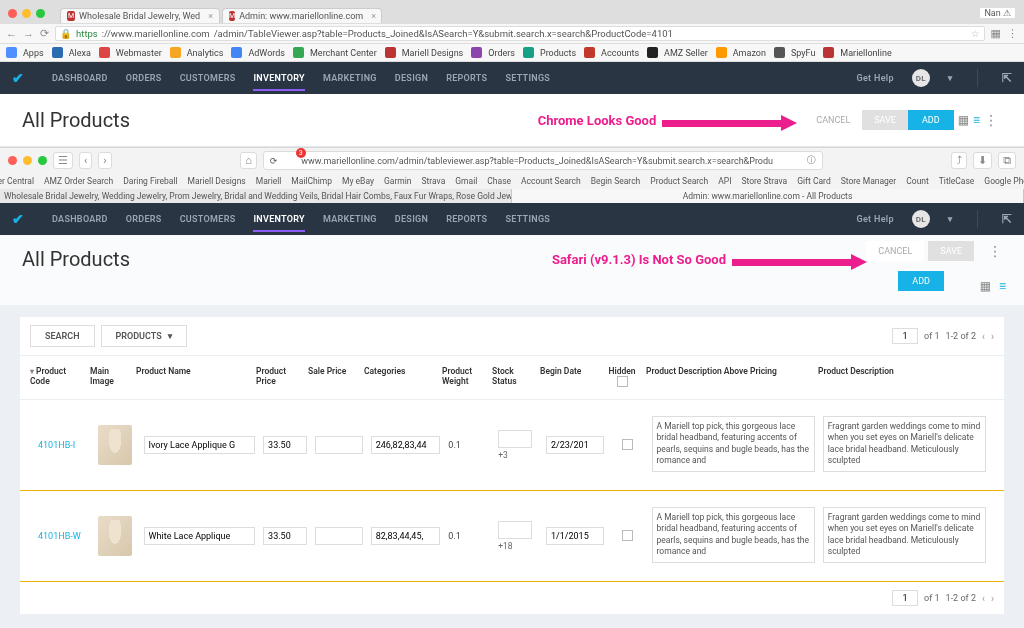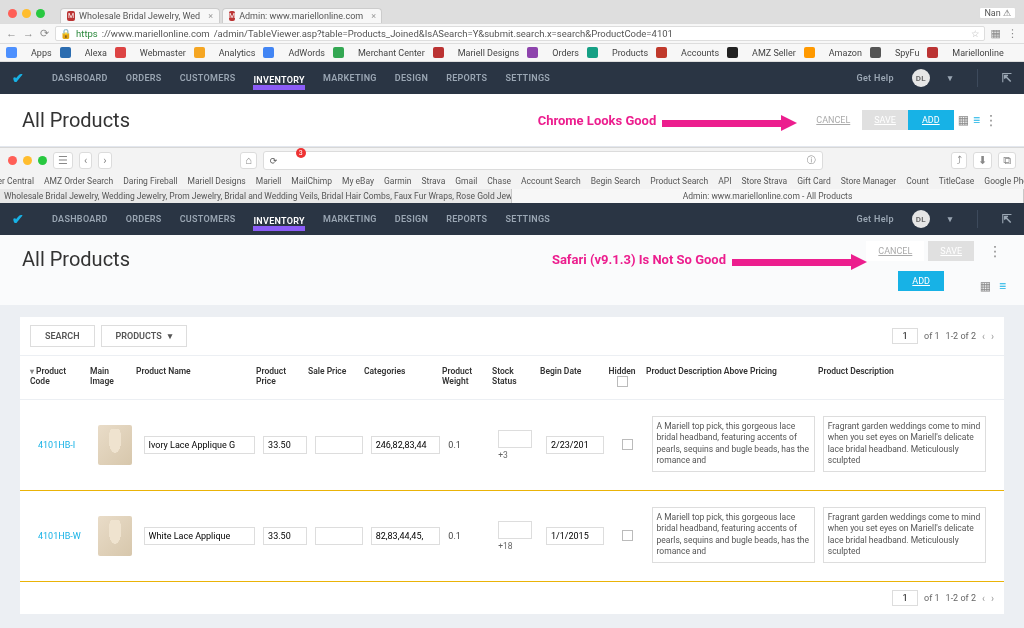--- a/index.html
+++ b/index.html
@@ -12,43 +12,43 @@
   .dot.r{background:#ff5f57}.dot.y{background:#ffbd2e}.dot.g{background:#28c840}
   .chrome-tabs { display:flex; align-items:flex-end; background:#dedede; padding-left:6px; height:20px;}
   .chrome-tab { background:#f7f7f7; border-radius:4px 4px 0 0; padding:2px 6px; font-size:9px; display:flex; align-items:center; gap:4px; max-width:160px; white-space:nowrap; overflow:hidden; color:#555; margin-right:2px; border:1px solid #ccc; border-bottom:none;}
   .chrome-tab .ic{width:10px;height:10px; background:#b33; border-radius:2px; font-size:7px; color:#fff; display:flex;align-items:center;justify-content:center;}
   .chrome-tab .cl{margin-left:4px; color:#999;}
   .chrome-addr { display:flex; align-items:center; padding:2px 6px; gap:6px; background:#f7f7f7; border-top:1px solid #ddd; border-bottom:1px solid #ddd;}
   .nav-ic{color:#888; font-size:11px;}
   .chrome-url{flex:1; font-size:9.5px; color:#2d8a3e; display:flex; align-items:center; gap:4px; background:#fff; border:1px solid #ddd; border-radius:2px; padding:1px 4px;}
   .chrome-url span.path{color:#555;}
   .chrome-bm { display:flex; align-items:center; gap:8px; padding:3px 6px; background:#f7f7f7; border-bottom:1px solid #ddd; font-size:9px; color:#444; overflow:hidden; white-space:nowrap;}
-  .chrome-bm .bm{display:flex;align-items:center;gap:14px;}
+  .chrome-bm .bm{display:flex;align-items:center;gap:6px;}
   .sq{width:11px;height:11px;border-radius:2px;display:inline-block;}
   .usr-chip{margin-left:auto; font-size:9px; color:#555; border:1px solid #ddd; padding:0 4px; border-radius:2px; background:#fff;}
 
   
   .vnav { background:#2a3544; height:32px; display:flex; align-items:center; padding:0 12px; gap:18px; color:#aab; font-size:9px; font-weight:600; letter-spacing:.3px;}
   .vnav .logo{ color:#17b2e6; font-size:14px; font-weight:700; margin-right:10px;}
   .vnav .item{ color:#9aa6b3; cursor:pointer;}
-  .vnav .item.active{ color:#fff; border-bottom:5px solid #8b5cf6; margin-bottom:-8px;}
+  .vnav .item.active{ color:#fff; border-bottom:2px solid #8b5cf6; padding-bottom:6px; margin-bottom:-8px;}
   .vnav .spacer{flex:1;}
   .vnav .gethelp{color:#9aa6b3; font-size:9px;}
   .vnav .avatar{width:18px;height:18px;border-radius:50%;background:#e6e6e6;color:#666;font-size:8px;display:flex;align-items:center;justify-content:center;}
   .vnav .ext{color:#9aa6b3; font-size:12px;}
 
   
   .page-hdr{ background:#fff; padding:14px 22px; display:flex; align-items:center; border-bottom:1px solid #e3e7ee;}
   .page-title{ font-size:20px; font-weight:400; color:#333;}
   .page-hdr .flex{flex:1;}
   .annot{ color:#ec1e8e; font-size:13px; font-weight:700; display:flex; align-items:center; gap:6px;}
   .arrow{ position:relative; display:inline-block; height:0; }
   .arrow .shaft{ height:7px; background:#ec1e8e; display:block;}
   .arrow .head{ width:0;height:0;border-top:8px solid transparent;border-bottom:8px solid transparent;border-left:16px solid #ec1e8e; position:absolute; right:-15px; top:-5px;}
-  .btn{ font-size:9px; padding:5px 12px; border:1px solid #ddd; background:#fff; color:#888; cursor:pointer;text-decoration:underline;}
+  .btn{ font-size:9px; padding:5px 12px; border:1px solid #ddd; background:#fff; color:#888; cursor:pointer;}
   .btn.cancel{color:#aaa; border:none;}
   .btn.save{ background:#e0e0e0; color:#fff; border:none;}
   .btn.add{ background:#17b2e6; color:#fff; border:none; padding:5px 14px;}
   .view-ic{color:#888; font-size:12px; margin-left:4px;}
   .view-ic.active{color:#17b2e6;}
   .kebab{color:#888; font-size:14px; padding:0 4px;}
 
   
   .safari-chrome{ background:#f3f3f3; border-top:1px solid #d7d7d7;}
   .safari-top{ display:flex; align-items:center; gap:6px; padding:3px 8px;}
@@ -237,20 +237,21 @@
     <span class="dot y"></span>
     <span class="dot g"></span>
     <span class="sb-ic">☰</span>
     <span class="sb-ic">‹</span>
       <span class="sb-ic">›</span>
     <span style="flex:1"></span>
     <span class="sb-ic">⌂</span>
     <div class="safari-url">
       <span>⟳</span>
       <span class="badge">3</span>
+      <span style="margin-left:20px">www.mariellonline.com/admin/tableviewer.asp?table=Products_Joined&amp;IsASearch=Y&amp;submit.search.x=search&amp;Produ</span>
       <span style="margin-left:auto;color:#888">ⓘ</span>
     </div>
     <span style="flex:1"></span>
     <span class="sb-ic">⤴</span>
     <span class="sb-ic">⬇</span>
     <span class="sb-ic">⧉</span>
   </div>
   <div class="safari-bm">
     <span>Seller Central</span>
     <span>AMZ Order Search</span>

